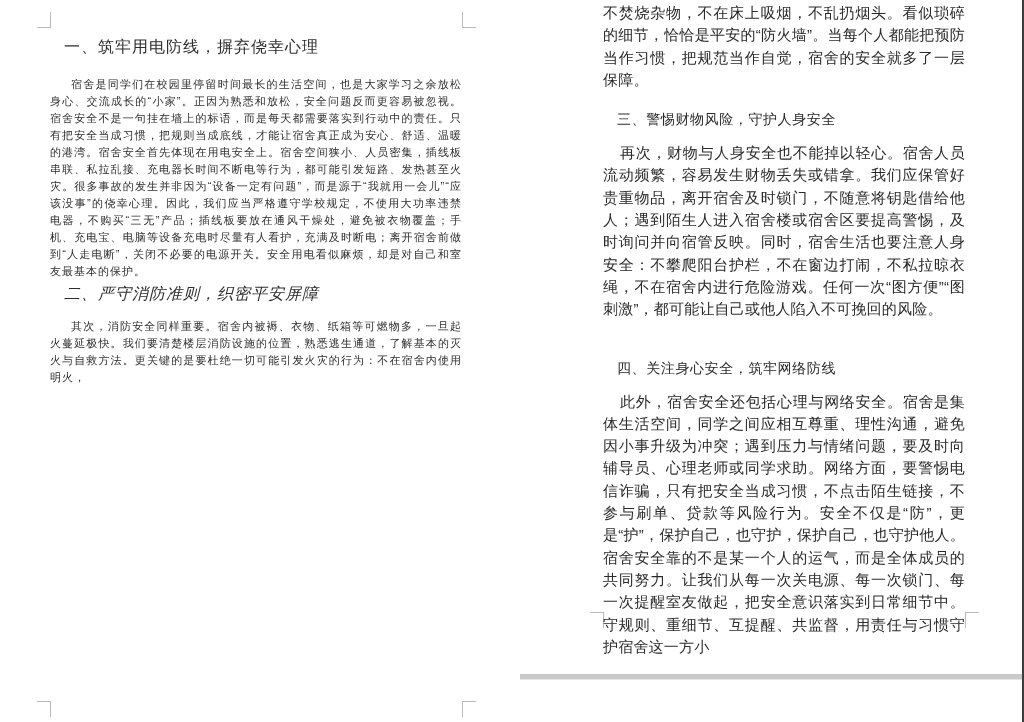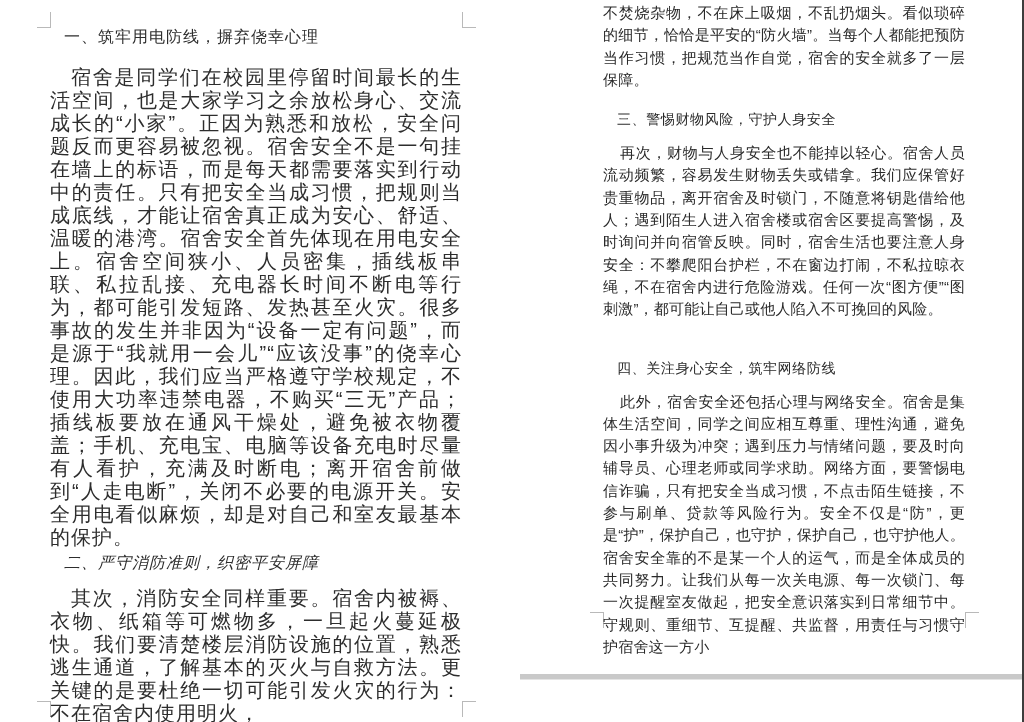--- a/index.html
+++ b/index.html
@@ -36,32 +36,32 @@
   .doc-title {
     margin-top: 47px;
     text-align: center;
     font-size: 19px;
     font-weight: 700;
     letter-spacing: 1.5px;
     color: #1f1f1f;
     line-height: 28px;
   }
   .h-left {
-    margin-top: 23px;
+    margin-top: 33px;
     padding-left: 14px;
     font-size: 16px;
     letter-spacing: 1px;
     line-height: 27px;
     color: #2d2d2d;
   }
   .p-left {
     margin-top: 16px;
-    font-size: 20px;
+    font-size: 11px;
     letter-spacing: 1px;
-    line-height: 23px;
+    line-height: 17px;
     text-align: justify;
     text-align-last: left;
     text-justify: inter-ideograph;
     word-break: break-all;
     text-indent: 21px;
     color: #2d2d2d;
   }
   .p-left.second { margin-top: 11px; }
   .h-left.second { margin-top: 0; font-style: italic; }
 

